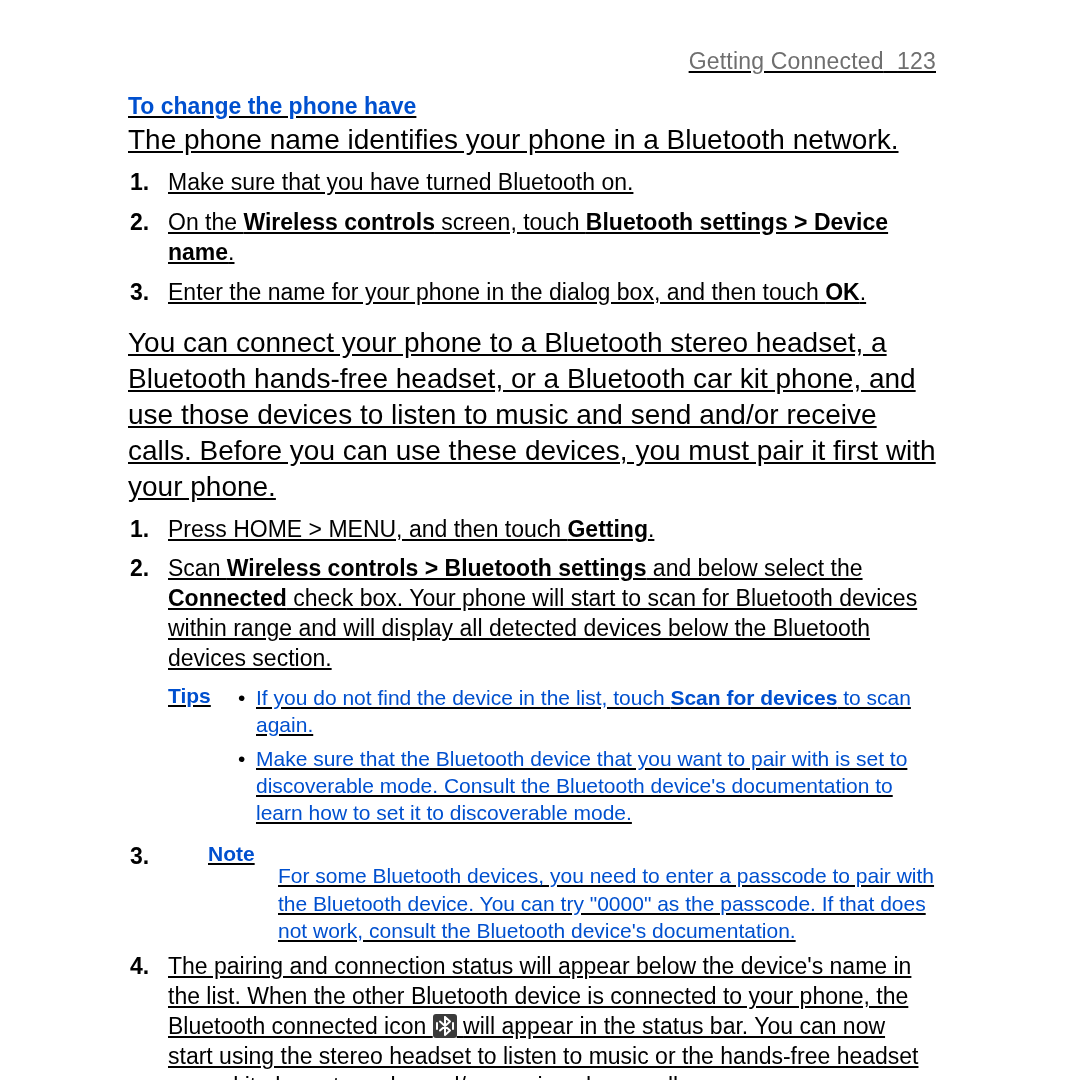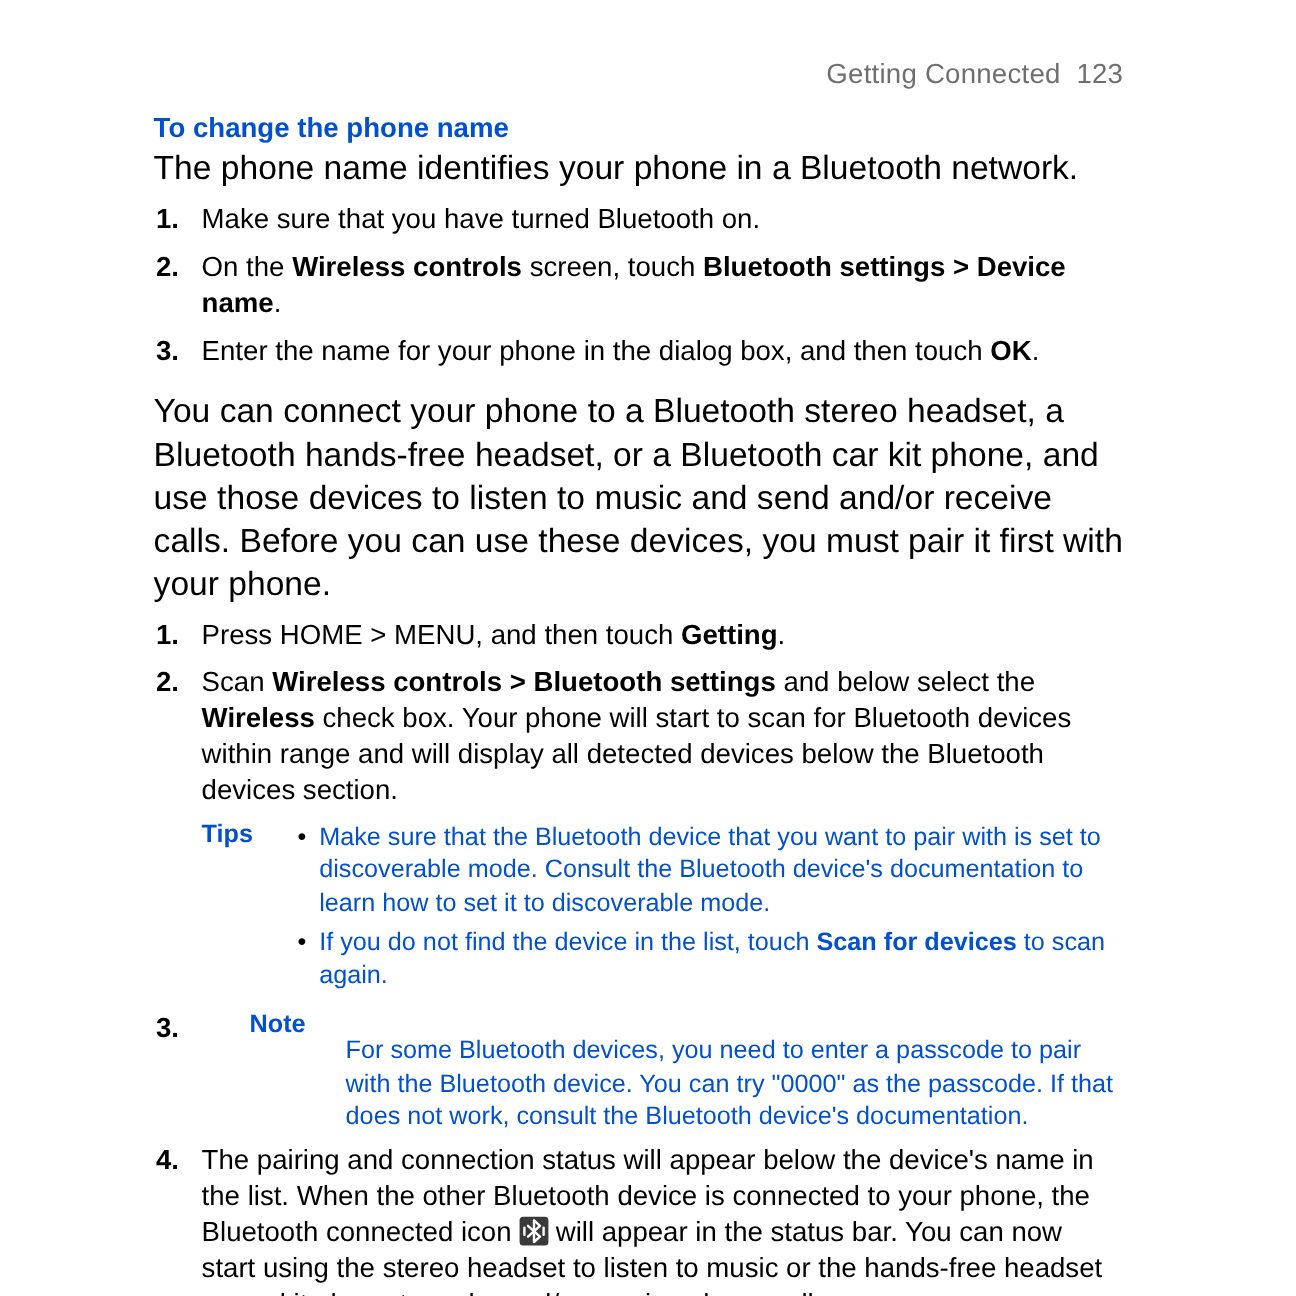--- a/index.html
+++ b/index.html
@@ -9,20 +9,21 @@
     height: 1080px;
     background: #ffffff;
     font-family: "Myriad Pro", "Segoe UI", "Helvetica Neue", Arial, sans-serif;
     color: #000000;
   }
   .page {
     box-sizing: border-box;
     width: 976px;
     height: 1080px;
     padding: 48px 40px 48px 128px;
+    text-decoration: underline;
   }
   .running-header {
     text-align: right;
     color: #6f6f6f;
     font-size: 23px;
     margin-bottom: 18px;
     letter-spacing: 0.2px;
   }
   .section-heading {
     color: #0050cf;
@@ -49,21 +50,21 @@
   }
   ol.numbered > li .num {
     position: absolute;
     left: -30px;
     font-weight: 700;
   }
   .bold { font-weight: 700; margin-top: 32px; }
   .callout {
     display: flex;
     margin: 8px 0 8px 40px;
-    gap: 32px;
+    gap: 22px;
   }
   .callout-label {
     color: #0050cf;
     font-weight: 700;
     font-size: 21px;
     flex: 0 0 auto;
     min-width: 48px;
   }
   .callout-body {
     flex: 1 1 auto;
@@ -110,21 +111,21 @@
 </style>
 </head>
 <body>
 
 <div class="page">
 
   <div class="running-header">
     <span>Getting Connected</span>&nbsp;&nbsp;<span>123</span>
   </div>
 
-  <div class="section-heading">To change the phone name</div>
+  <div class="section-heading">To change the phone have</div>
   <p class="body-text">The phone name identifies your phone in a Bluetooth network.</p>
 
   <ol class="numbered">
     <li>
       <span class="num">1.</span>
       <span>Make sure that you have turned Bluetooth on.</span>
     </li>
     <li>
       <span class="num">2.</span>
       <span>On the </span><span class="bold">Wireless controls</span><span> screen, touch </span><span class="bold">Bluetooth settings &gt; Device name</span><span>.</span>
@@ -137,33 +138,33 @@
 
   <p class="body-text">You can connect your phone to a Bluetooth stereo headset, a Bluetooth hands-free headset, or a Bluetooth car kit phone, and use those devices to listen to music and send and/or receive calls. Before you can use these devices, you must pair it first with your phone.</p>
 
   <ol class="numbered" style="margin-bottom:4px;">
     <li>
       <span class="num">1.</span>
       <span>Press HOME &gt; MENU, and then touch </span><span class="bold">Getting</span><span>.</span>
     </li>
     <li>
       <span class="num">2.</span>
-      <span>Scan </span><span class="bold">Wireless controls &gt; Bluetooth settings</span><span> and below select the </span><span class="bold">Wireless</span><span> check box. Your phone will start to scan for Bluetooth devices within range and will display all detected devices below the Bluetooth devices section.</span>
+      <span>Scan </span><span class="bold">Wireless controls &gt; Bluetooth settings</span><span> and below select the </span><span class="bold">Connected</span><span> check box. Your phone will start to scan for Bluetooth devices within range and will display all detected devices below the Bluetooth devices section.</span>
     </li>
   </ol>
 
   <div class="callout">
     <div class="callout-label">Tips</div>
     <div class="callout-body">
       <ul class="tips-list">
         <li>
-          <span>Make sure that the Bluetooth device that you want to pair with is set to discoverable mode. Consult the Bluetooth device's documentation to learn how to set it to discoverable mode.</span>
+          <span>If you do not find the device in the list, touch </span><span class="bold" style="color:#0050cf;">Scan for devices</span><span> to scan again.</span>
         </li>
         <li>
-          <span>If you do not find the device in the list, touch </span><span class="bold" style="color:#0050cf;">Scan for devices</span><span> to scan again.</span>
+          <span>Make sure that the Bluetooth device that you want to pair with is set to discoverable mode. Consult the Bluetooth device's documentation to learn how to set it to discoverable mode.</span>
         </li>
       </ul>
     </div>
   </div>
 
   <ol class="numbered" style="margin-top:4px;margin-bottom:4px;">
     <li>
       <span class="num">3.</span>
     </li>
   </ol>

